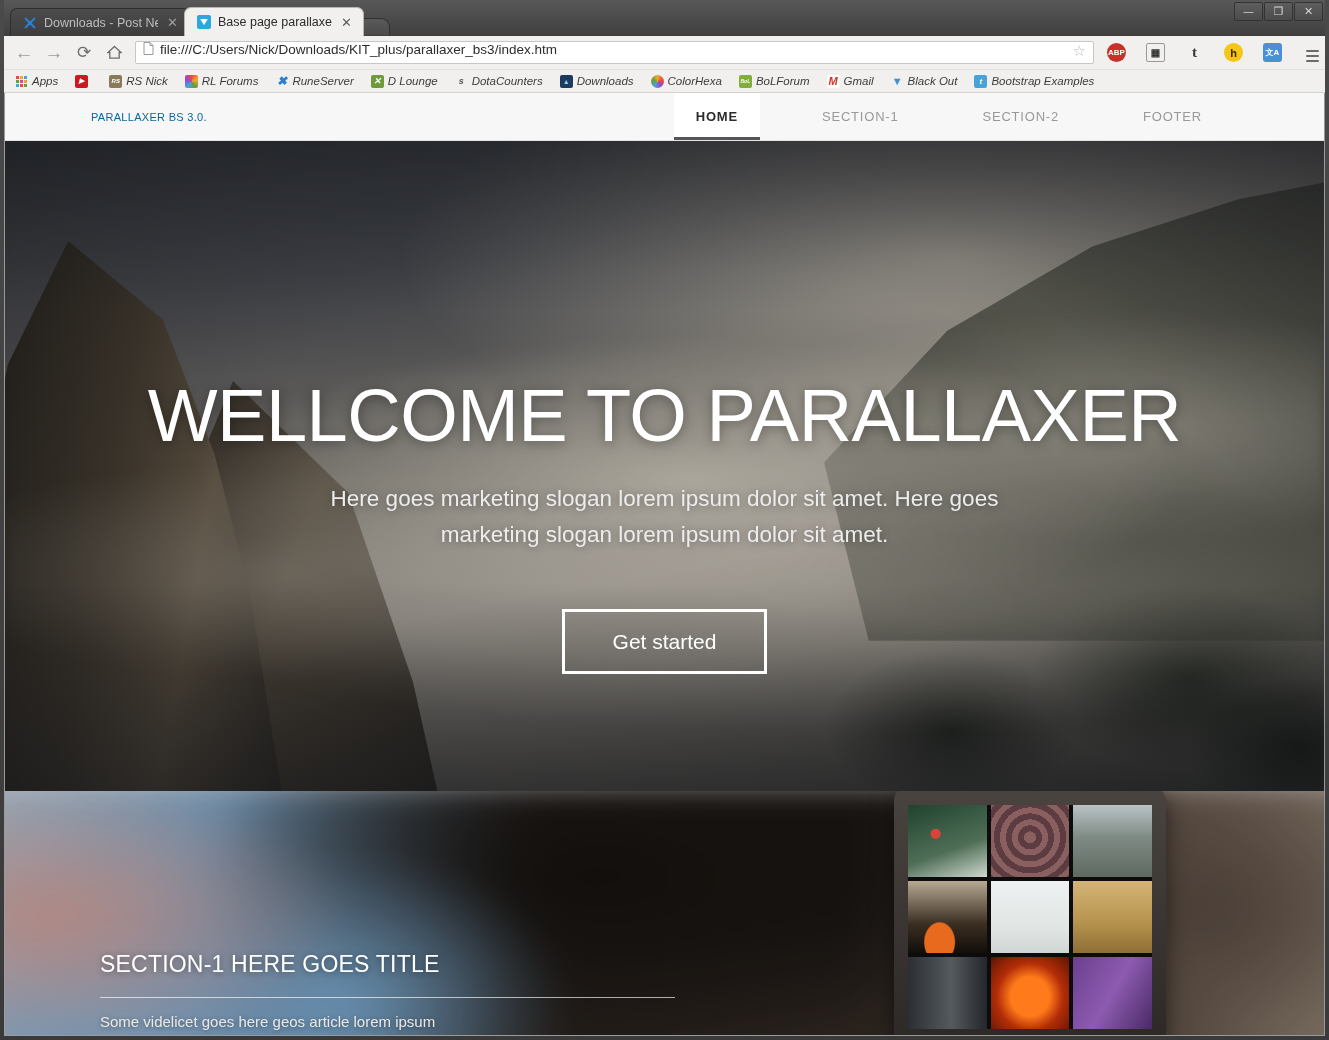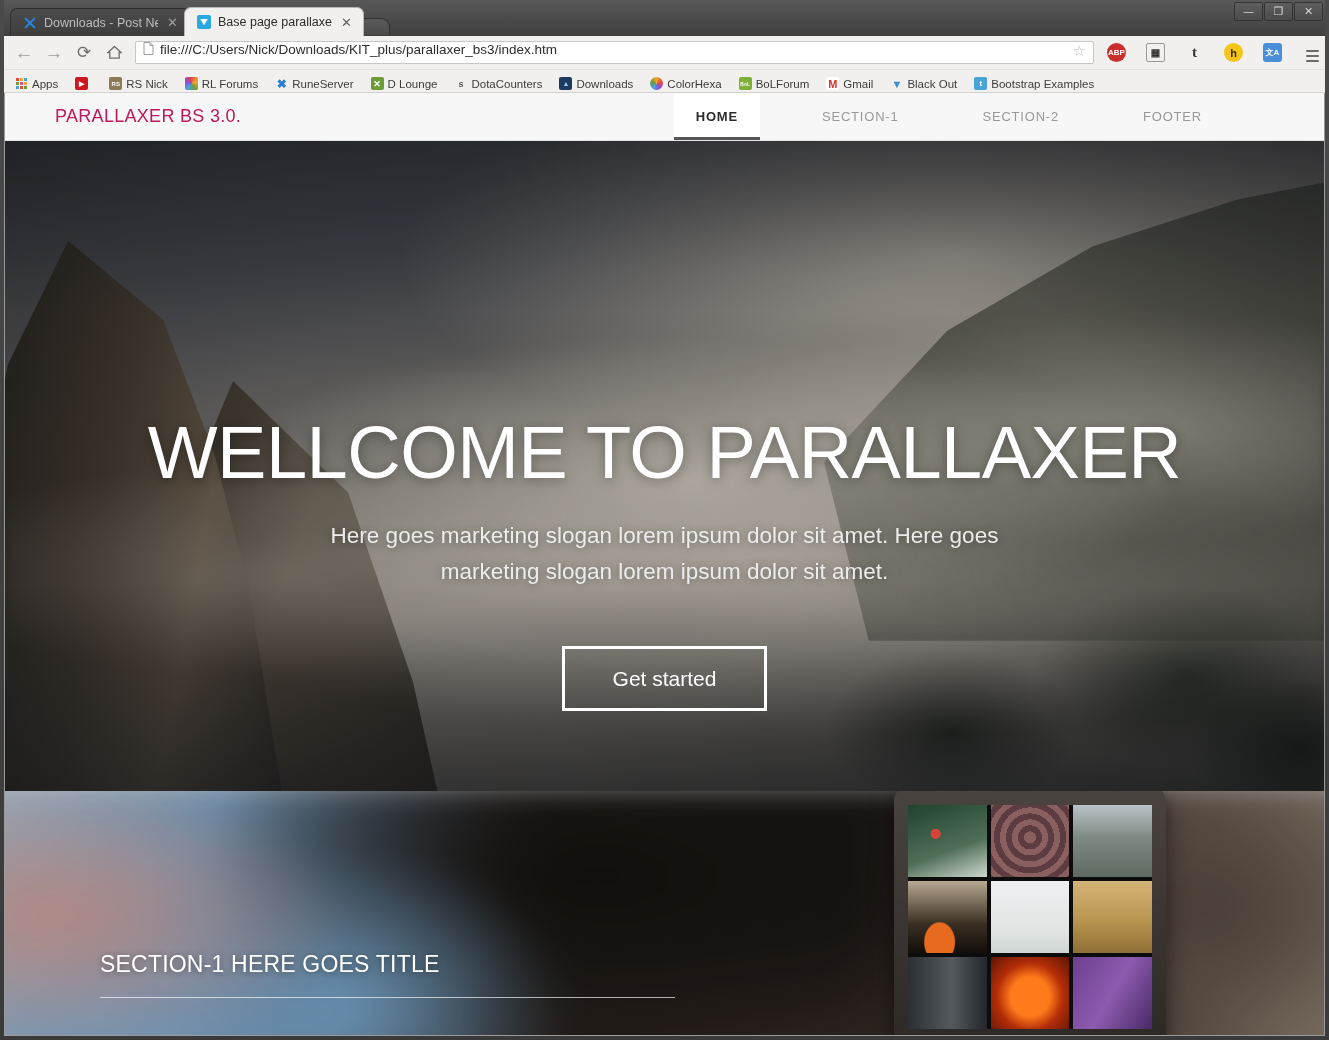--- a/index.html
+++ b/index.html
@@ -85,43 +85,43 @@
   .ext-icons { display:flex; align-items:flex-end; gap:20px; padding-left:6px; }
   .ext { width:19px; height:19px; border-radius:50%;
          display:flex; align-items:center; justify-content:center;
          font-size:11px; font-weight:bold; color:#fff; }
   .menu-lines { width:17px; display:flex; flex-direction:column; gap:3px; padding-left:4px;}
   .menu-lines i { display:block; height:2px; background:#6b6b6b; border-radius:1px;}
 
   
   .bookmarks {
     height:23px; background:#f1f0ee;
-    display:flex; align-items:flex-end; gap:7px;
+    display:flex; align-items:center; gap:7px;
     padding:0 6px; border-bottom:1px solid #d4d2cf;
-    font-size:11.5px; color:#3c3c3c; white-space:nowrap;
+    font-size:11.5px; color:#3c3c3c; white-space:nowrap;font-style:italic;
   }
   .bm { display:flex; align-items:center; gap:4px; padding:2px 5px; border-radius:2px; }
   .bmicon { width:13px; height:13px; flex:0 0 13px; border-radius:2px;
             display:flex; align-items:center; justify-content:center;
             font-size:8px; color:#fff; font-weight:bold; overflow:hidden;}
 
   
   .viewport { flex:1; position:relative; overflow:hidden; background:#fff;
               border:1px solid #9a9a9a; border-top:none; }
 
   
   .site-nav {
     height:48px; background:#f7f7f7;
     border-bottom:1px solid #e4e4e4;
     display:flex; align-items:stretch; justify-content:space-between;
     position:relative; z-index:5;
   }
   .brand {
-    display:flex; align-items:center; padding-left:50px;
-    font-size:18px; color:#be185d; letter-spacing:.3px;
+    display:flex; align-items:center; padding-left:86px;
+    font-size:11px; color:#0369a1; letter-spacing:.3px;
   }
   .nav-items { display:flex; align-items:stretch; padding-right:100px;gap:40px; }
   .nav-item {
     display:flex; align-items:center; padding:0 22px;
     font-size:13px; color:#999; letter-spacing:.8px;
   }
   .nav-item.active { background:#fff; color:#2b2b2b; font-weight:bold;
                      box-shadow:inset 0 -3px 0 #555; }
 
   
@@ -174,21 +174,21 @@
   }
   .hero-bg .vig {
     position:absolute; inset:0;
     background:
       linear-gradient(#14161a66 0%, transparent 26%, transparent 68%, #14161a77 100%),
       radial-gradient(ellipse 85% 75% at 50% 50%, transparent 40%, rgba(18,18,20,.40) 100%);
   }
   .hero-content {
     position:absolute; inset:0; display:flex; flex-direction:column;
     align-items:center; justify-content:flex-start; padding-top:238px;
-    text-align:center; z-index:2;margin-top:37px;
+    text-align:center; z-index:2;
   }
   .hero-title {
     font-size:74px; font-weight:normal; color:#fff;
     letter-spacing:-.5px; line-height:1;
     text-shadow:0 2px 12px rgba(0,0,0,.35);
   }
   .hero-sub {
     margin-top:28px; max-width:700px;
     font-size:22.5px; line-height:1.6; color:#ececec;
     text-shadow:0 1px 8px rgba(0,0,0,.35);
@@ -446,17 +446,18 @@
           <div class="ph ph6"></div>
           <div class="ph ph7"></div>
           <div class="ph ph8"></div>
           <div class="ph ph9"></div>
         </div>
       </div>
 
       <div class="s1-inner">
         <div class="s1-title">SECTION-1 HERE GOES TITLE</div>
         <div class="s1-rule"></div>
+        <div class="s1-body">Some videlicet goes here geos article lorem ipsum</div>
       </div>
     </div>
 
   </div>
 </div>
 
 </body></html>

